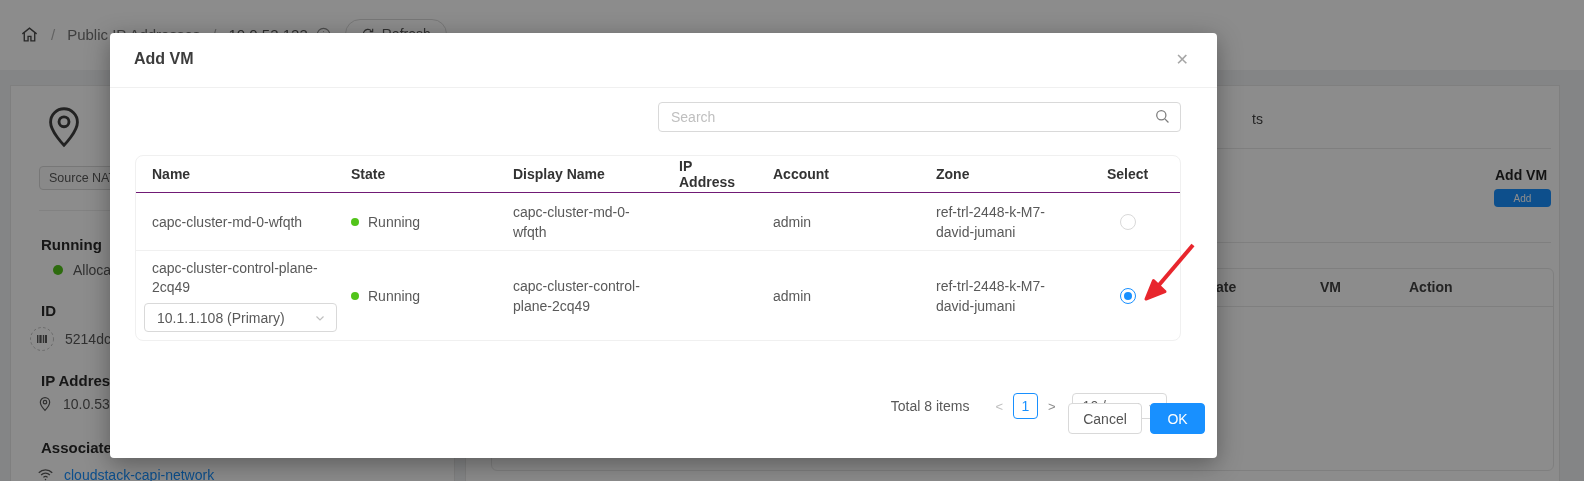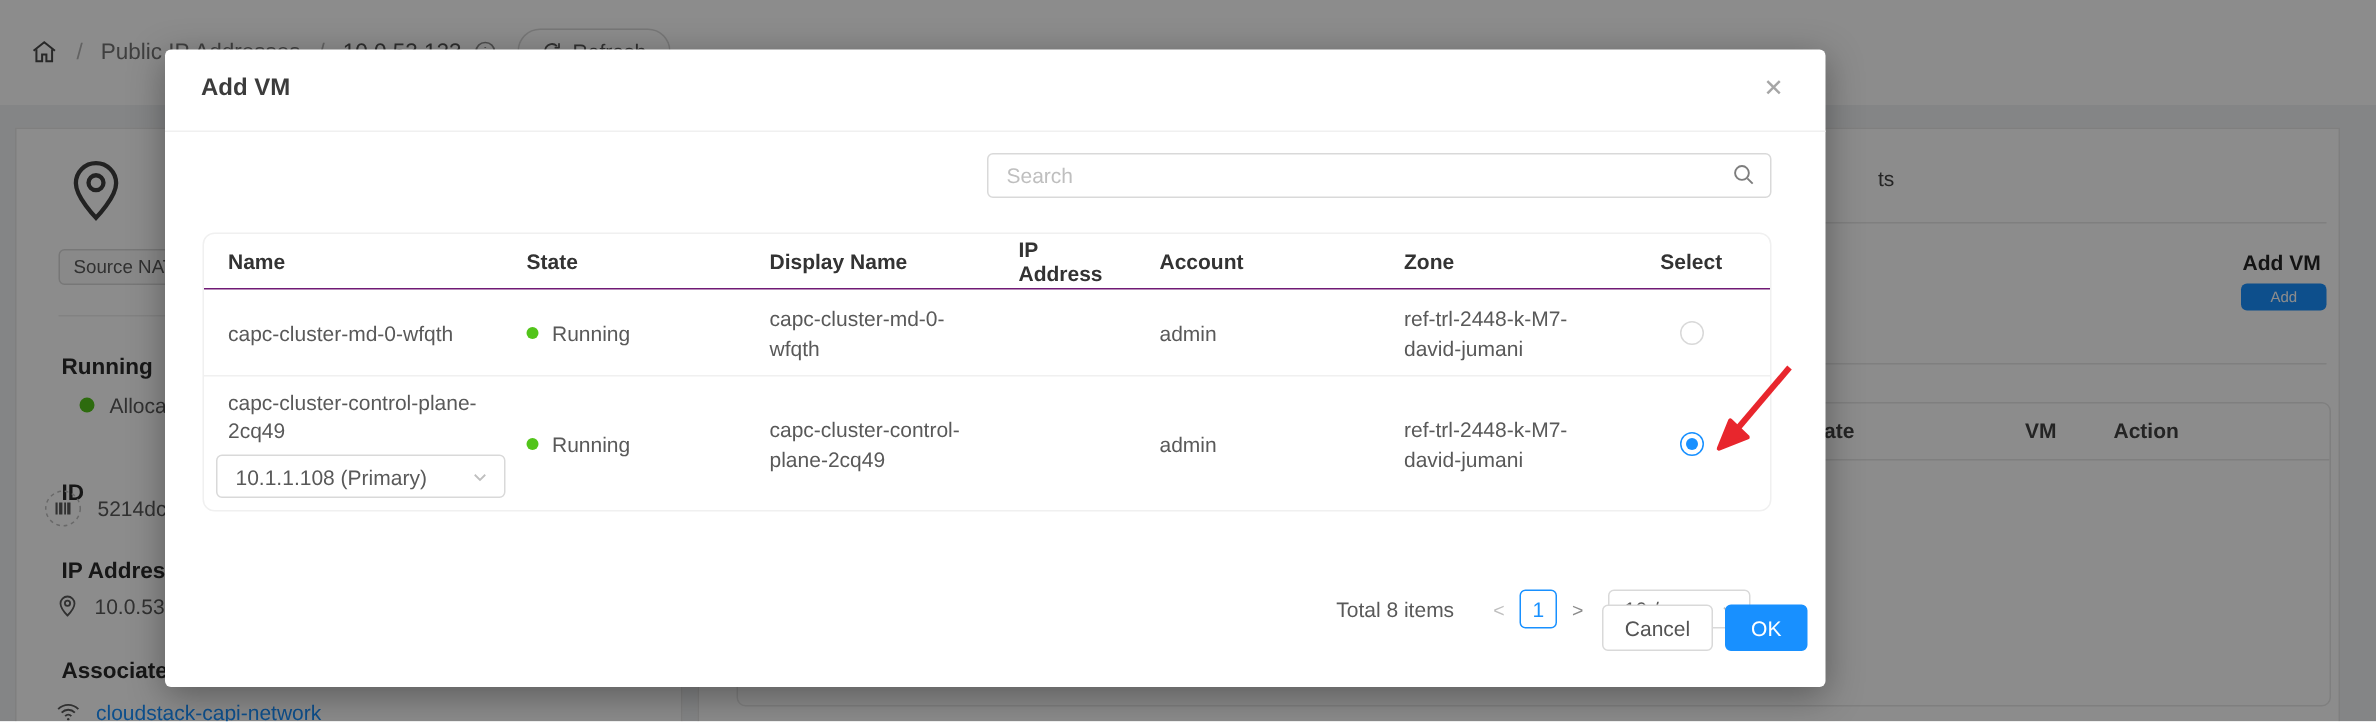--- a/index.html
+++ b/index.html
@@ -137,21 +137,21 @@
         <span>Source NAT</span>
       </span>
       <div class="card-divider"></div>
 
       <div class="f-label" style="top:150px;">Running</div>
       <div class="f-row" style="left:42px; top:176px;">
         <span class="green-dot"></span>
         <span>Allocated</span>
       </div>
 
-      <div class="f-label" style="top:216px;margin-top:18px;">ID</div>
+      <div class="f-label" style="top:216px;">ID</div>
       <div class="f-row" style="left:18px; top:240px;">
         <span style="display:inline-flex;">
           <svg width="26" height="26" viewBox="0 0 26 26" fill="none">
             <circle cx="13" cy="13" r="11.5" stroke="#bfbfbf" stroke-width="1" stroke-dasharray="2.5 2.5"></circle>
             <g fill="#595959">
               <rect x="8" y="9" width="1.4" height="8"></rect>
                 <rect x="10.4" y="9" width="2.2" height="8"></rect>
               <rect x="13.8" y="9" width="1.2" height="8"></rect>
                 <rect x="15.8" y="9" width="2.2" height="8"></rect>
             </g>
@@ -187,21 +187,21 @@
 
     <div class="right-card">
       <span class="tab-partial">ts</span>
       <div class="tabs-divider"></div>
       <div class="panel-add-label">Add VM</div>
       <button class="panel-add-btn">Add</button>
       <div class="panel-divider2"></div>
       <div class="panel-table">
         <div class="ph-row">
           <span class="ph" style="left:710px;">State</span>
-          <span class="ph" style="left:858px;">VM</span>
+          <span class="ph" style="left:828px;">VM</span>
           <span class="ph" style="left:917px;">Action</span>
         </div>
       </div>
     </div>
   </div>
 
   <div class="overlay"></div>
 
   <div class="modal">
     <div class="modal-header">

